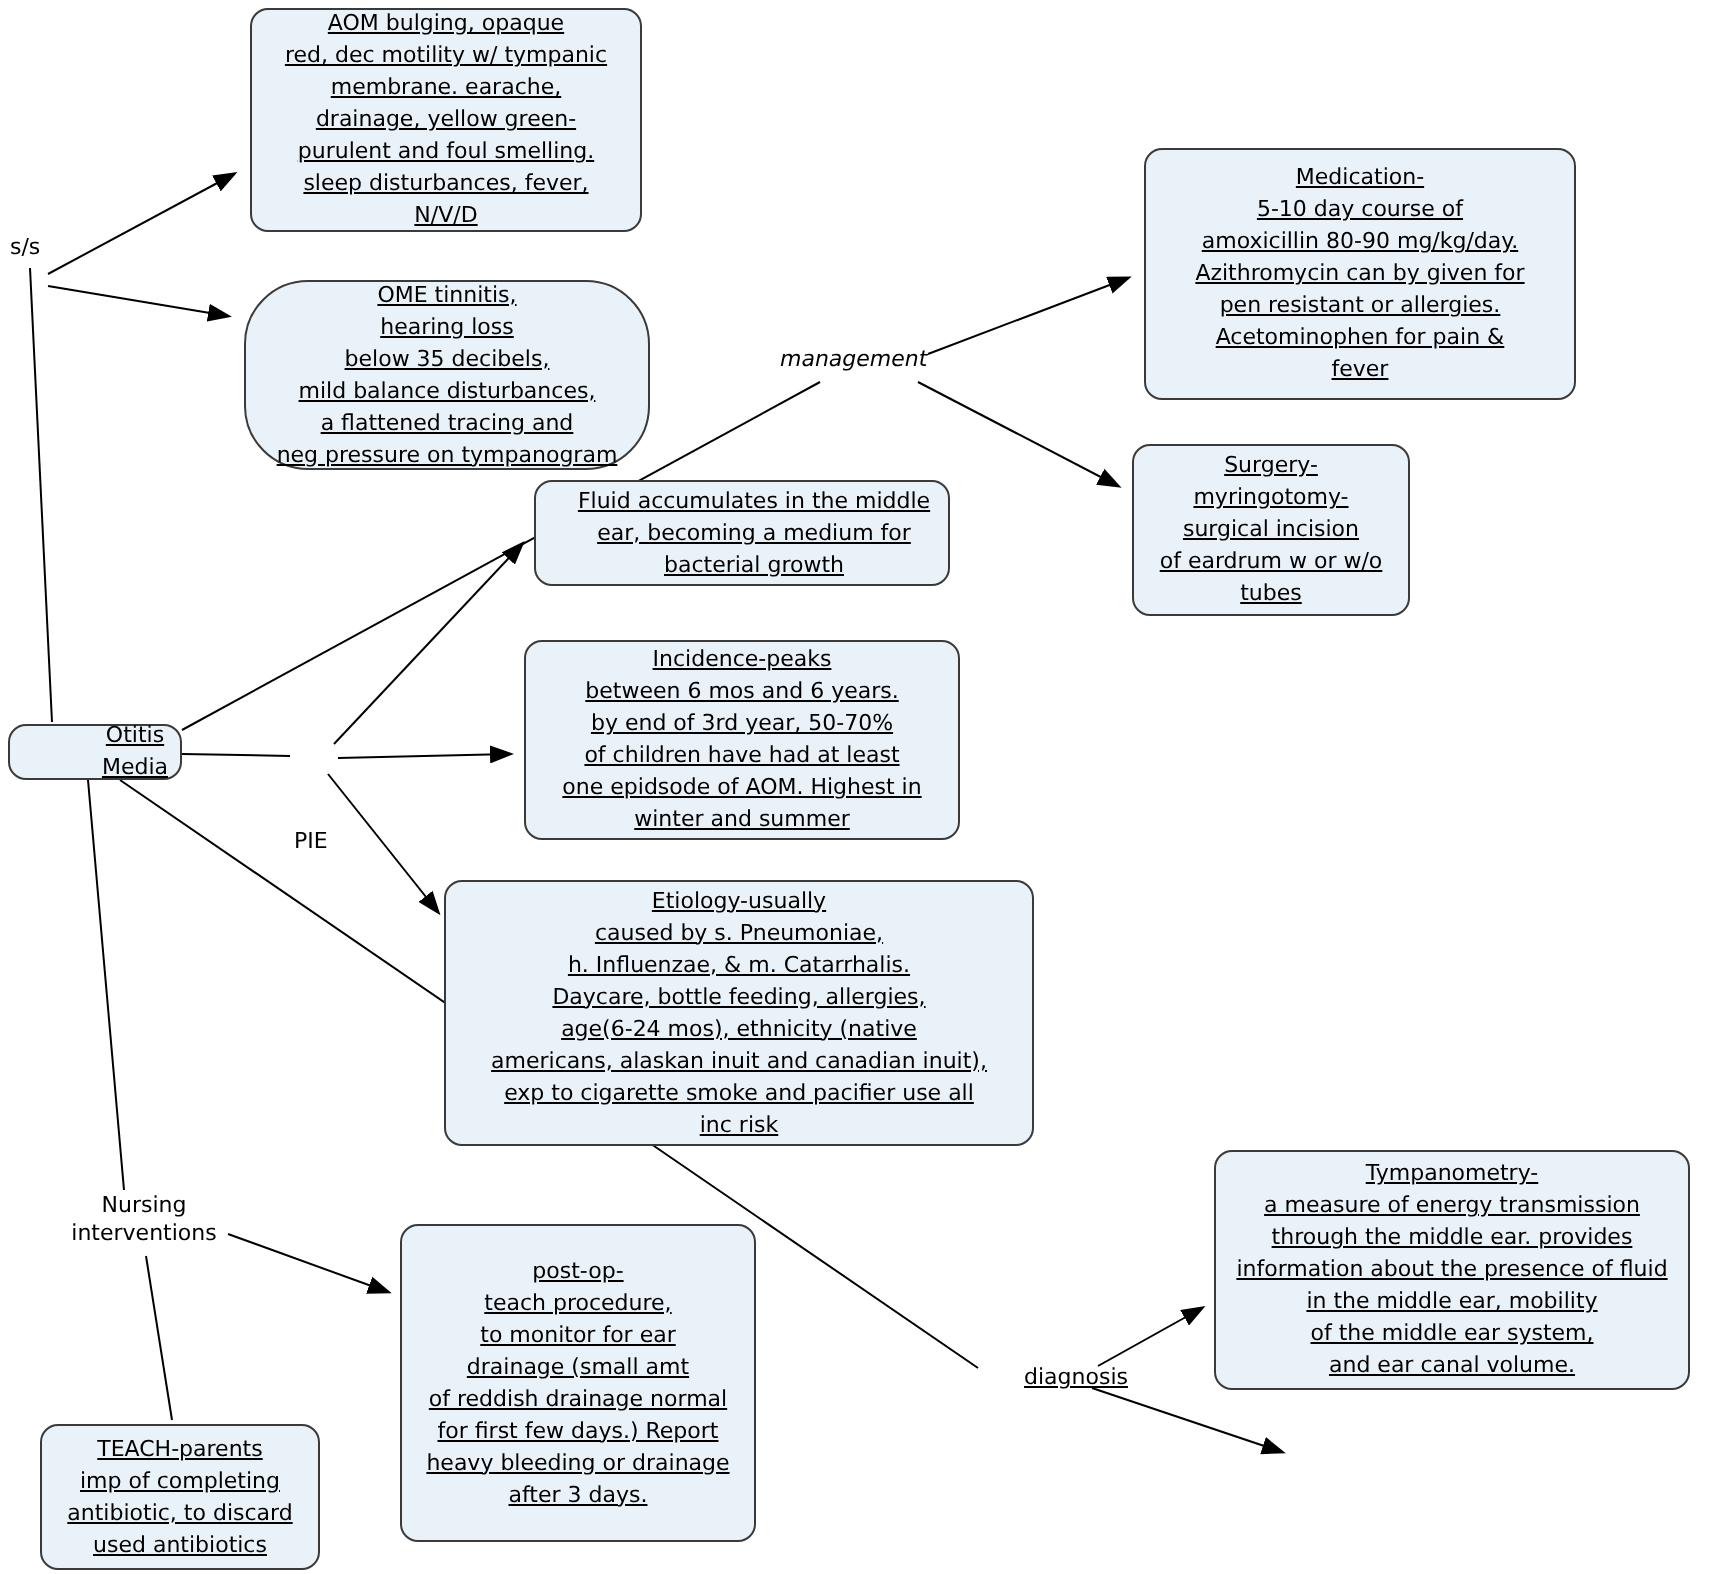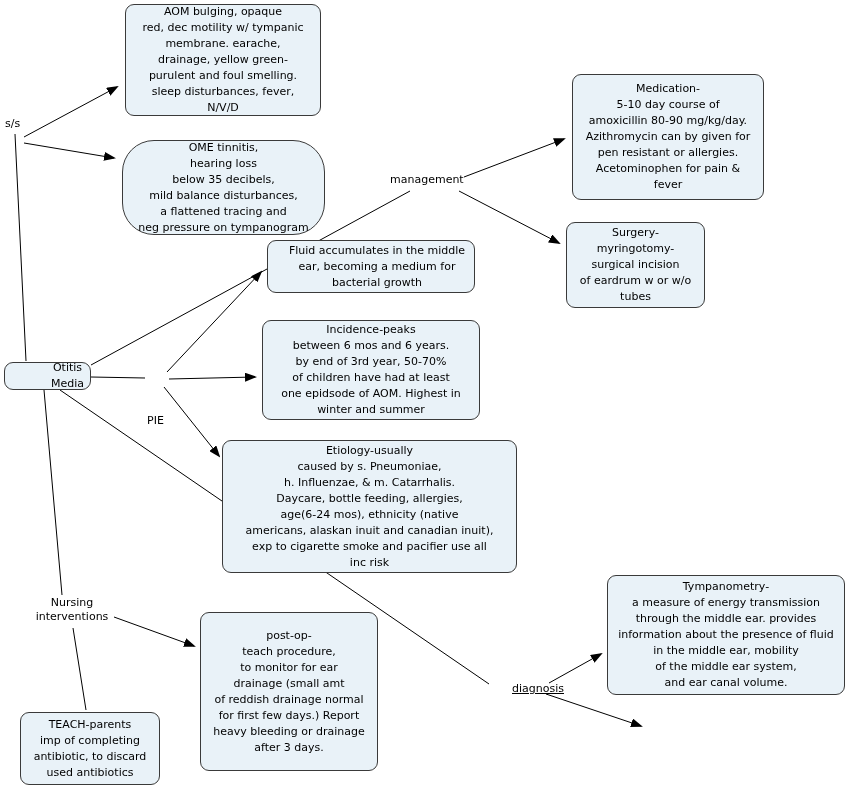--- a/index.html
+++ b/index.html
@@ -8,21 +8,21 @@
     font-family:"DejaVu Sans","Liberation Sans",sans-serif;
     color:#000;
   }
   svg.edges { position:absolute; left:0; top:0; z-index:0; }
   svg.edges line { stroke:#000; stroke-width:1; }
   .node {
     position:absolute; z-index:1; box-sizing:border-box;
     background:#e9f2f8; border:1px solid #3a3a3a; border-radius:9px;
     display:flex; align-items:center; justify-content:center;
     text-align:center; white-space:pre-line;
-    font-size:11px; line-height:16px; padding:2px 4px;
+    font-size:11px; line-height:16px; padding:2px 4px;text-decoration:underline;
   }
   .edge-label {
     position:absolute; z-index:1;
     font-size:11px; line-height:14px; white-space:pre-line; text-align:center;
   }
 </style>
 </head>
 <body>
 
 <div class="canvas">
@@ -59,21 +59,21 @@
 sleep disturbances, fever,
 N/V/D</div>
 
   <div class="node" style="left:122px; top:140px; width:203px; height:95px;border-radius:32px;">OME tinnitis,
 hearing loss
 below 35 decibels,
 mild balance disturbances,
 a flattened tracing and
 neg pressure on tympanogram</div>
 
-  <div class="node" style="left:572px; top:74px; width:192px; height:126px;">Medication-
+  <div class="node" style="left:572px; top:74px; width:216px; height:126px;">Medication-
 5-10 day course of
 amoxicillin 80-90 mg/kg/day.
 Azithromycin can by given for
 pen resistant or allergies.
 Acetominophen for pain &amp;
 fever</div>
 
   <div class="node" style="left:566px; top:222px; width:139px; height:86px;">Surgery-
 myringotomy-
 surgical incision
@@ -120,21 +120,21 @@
 a measure of energy transmission
 through the middle ear.  provides
 information about the presence of fluid
 in the middle ear, mobility
 of the middle ear system,
 and ear canal volume.</div>
 
 
   <div class="edge-label" style="left:5px; top:117px;">s/s</div>
 
-  <div class="edge-label" style="left:390px; top:173px;">management</div>
+  <div class="edge-label" style="left:390px; top:173px;font-style:italic;">management</div>
 
   <div class="edge-label" style="left:147px; top:371px;margin-top:43px;">PIE</div>
 
   <div class="edge-label" style="left:28px; top:596px; width:88px;">Nursing
 interventions</div>
 
   <div class="edge-label" style="left:512px; top:682px;text-decoration:underline;">diagnosis</div>
 
 </div>
 

